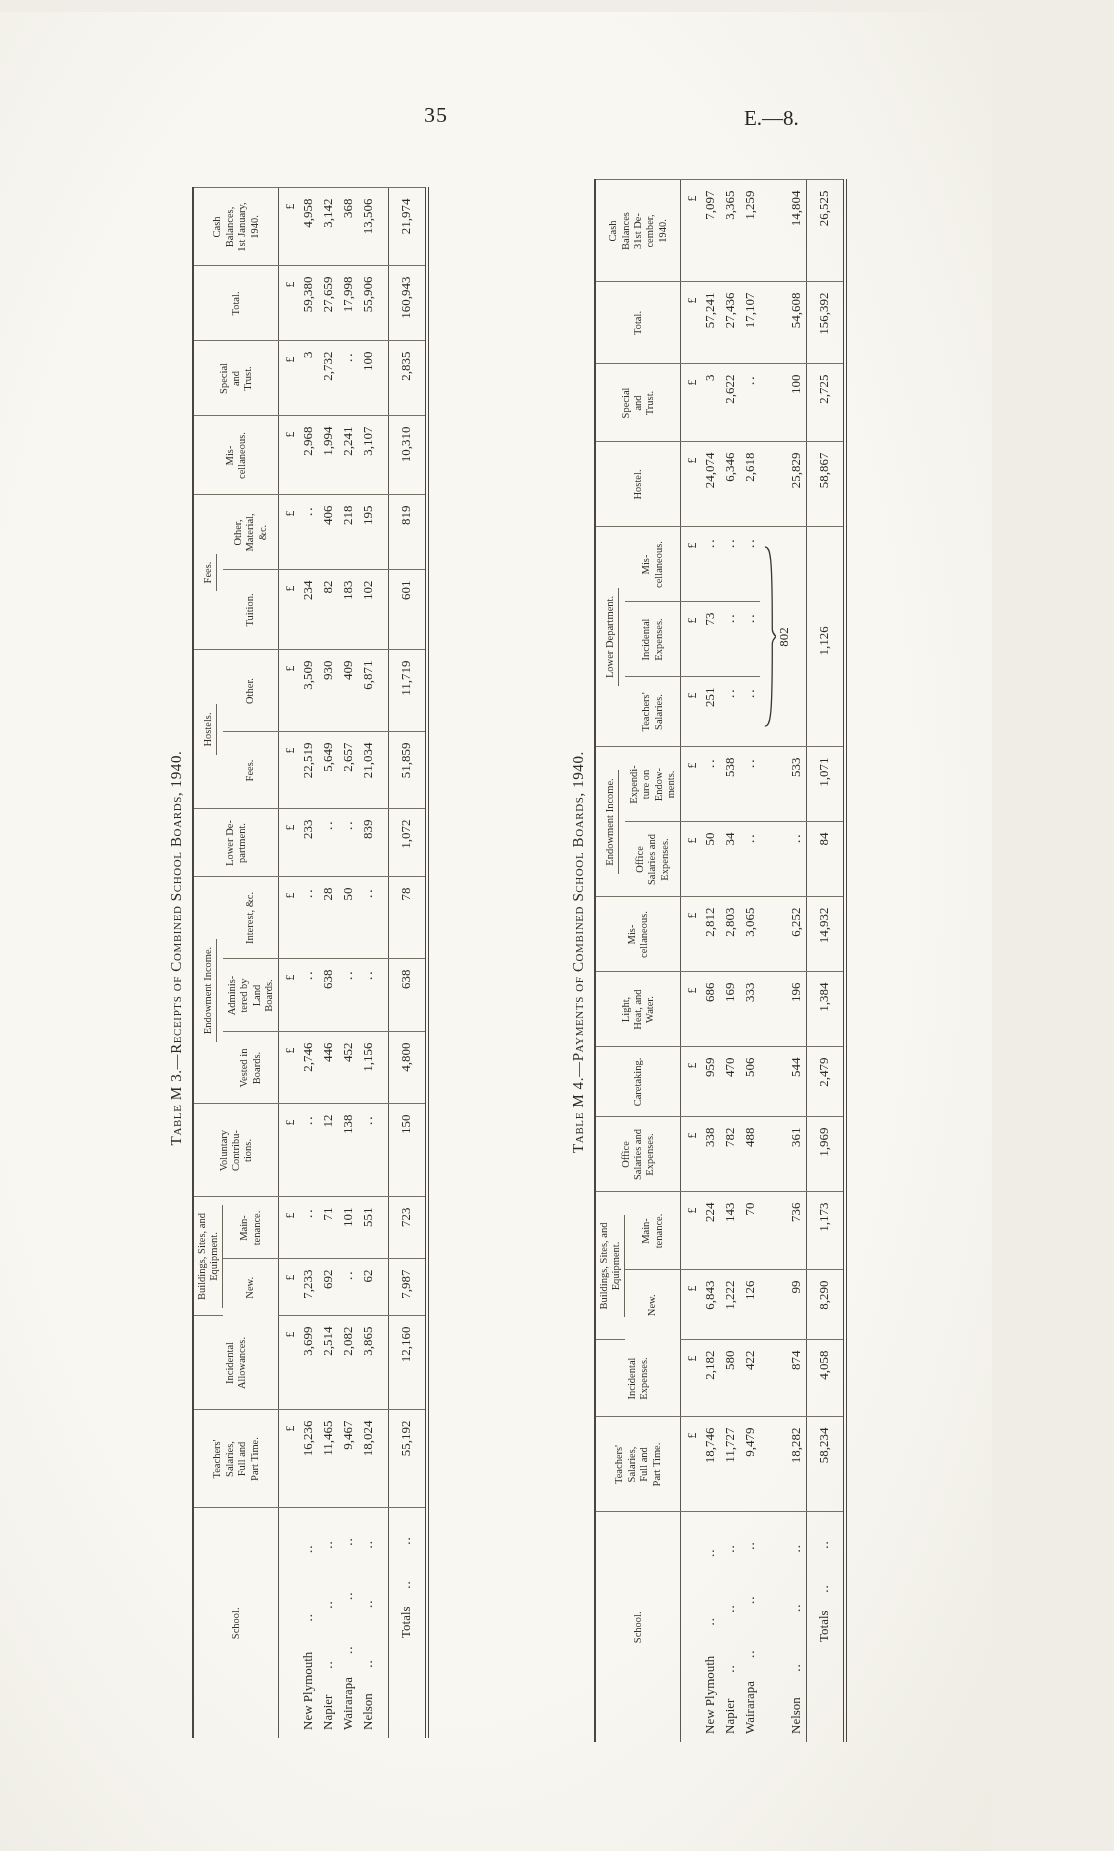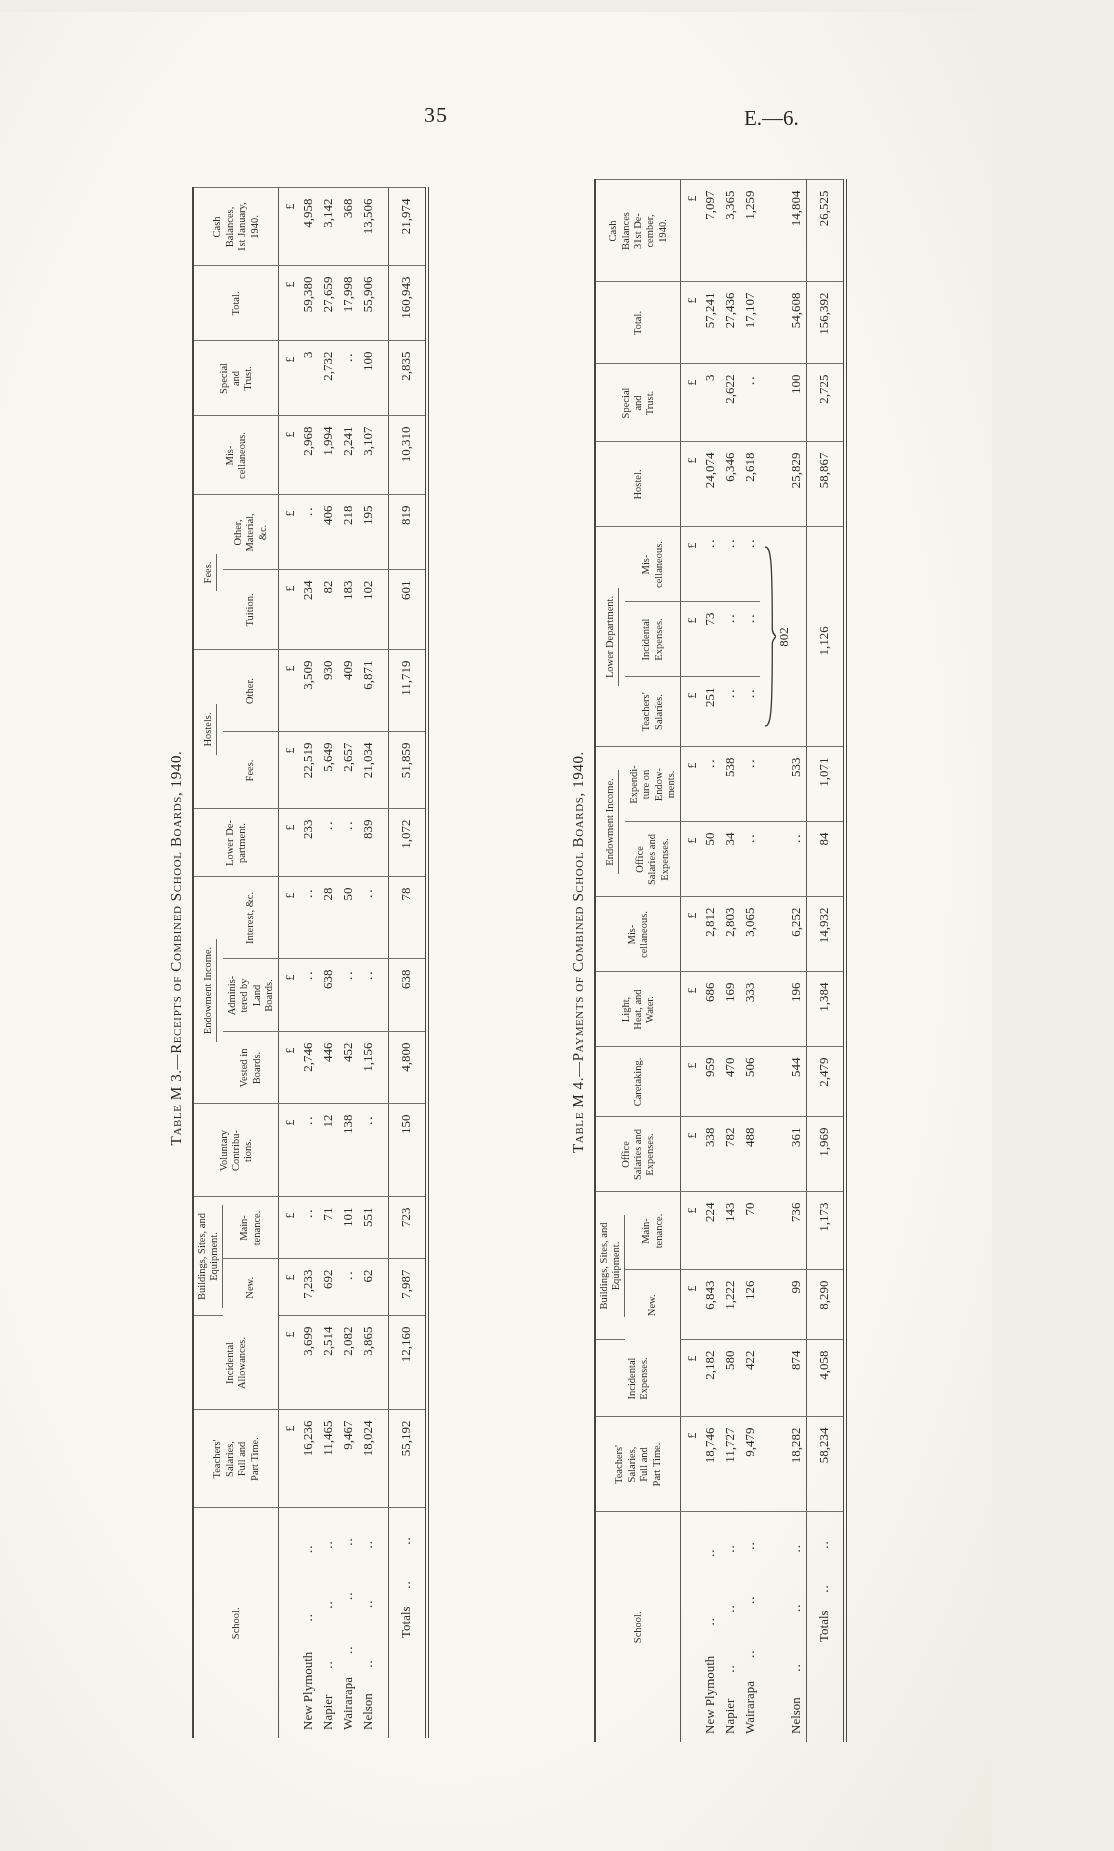--- a/index.html
+++ b/index.html
@@ -53,21 +53,21 @@
   .brace-stack{display:flex;flex-direction:column;align-items:center;gap:0;}
   .brace-stack svg{width:86%;height:13px;display:block;}
   .brace-stack .bval{font-size:13px;}
   td.mergecell{text-align:center;padding-right:2px;}
 </style>
 </head>
 <body>
 
 <div class="page">
   <div class="pageno">35</div>
-  <div class="docref">E.—6.</div>
+  <div class="docref">E.—8.</div>
 
   <div class="rot" id="m3wrap">
     <div class="caption capnum">Table M 3.—Receipts of Combined School Boards, 1940.</div>
     <table id="m3table">
       <colgroup>
         <col style="width:230px">
           <col style="width:98px">
           <col style="width:94px">
         <col style="width:57px">
           <col style="width:62px">

